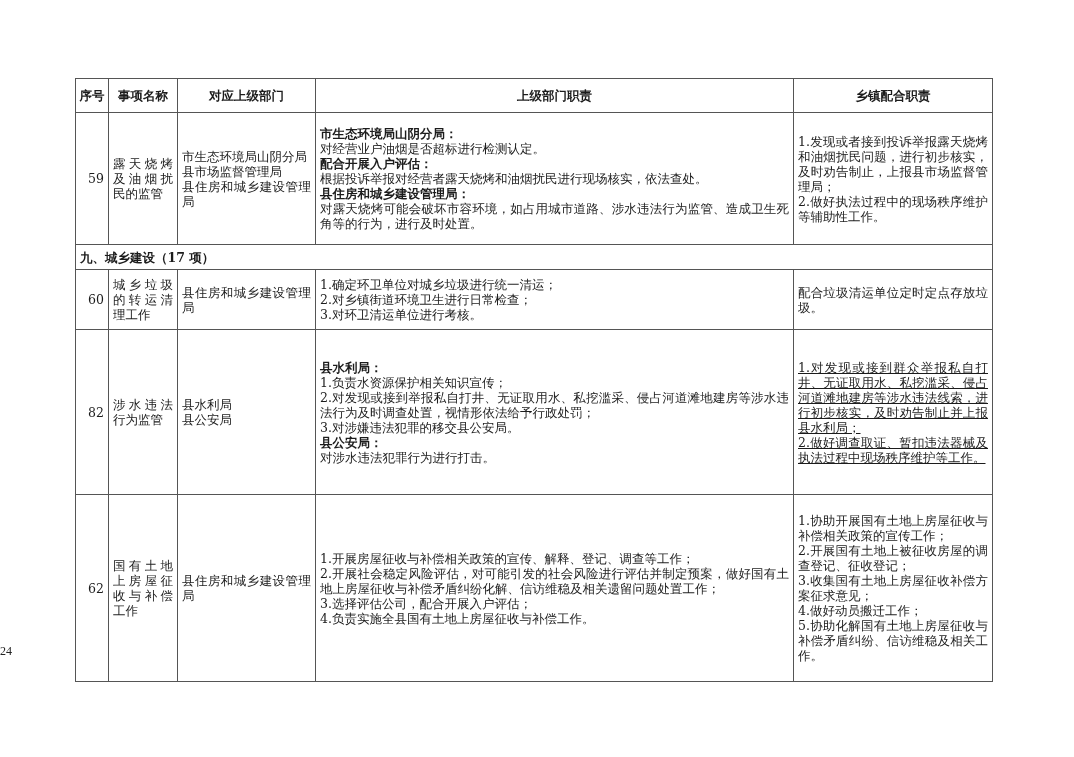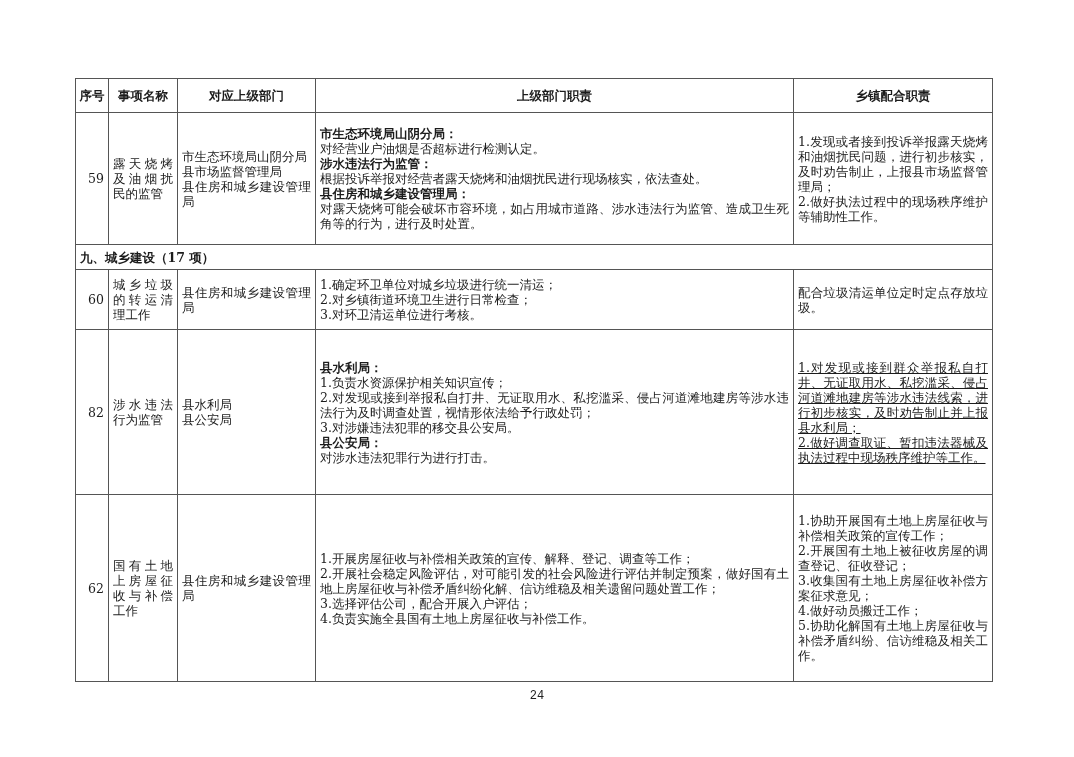--- a/index.html
+++ b/index.html
@@ -61,24 +61,23 @@
     line-height: 20px;
     white-space: normal;
     word-break: keep-all;
   }
   .dept-line { font-weight: bold; }
   .tight { line-height: 13.5px; }
   .loose { line-height: 18px; text-decoration: underline; }
   .pageno {
     position: absolute;
     left: 0;
-    top: 689px;
+    top: 644px;
     width: 1074px;
-    text-align: center;
-    font-family: Liberation Mono, monospace;
+    font-family: Liberation Serif, serif;
     font-size: 12px;
     color: #222;
   }
 </style>
 </head>
 <body>
 
 <div class="page">
 
   <table class="doc-table">
@@ -101,21 +100,21 @@
 
     <tr class="tr-59">
       <td class="c1">59</td>
       <td class="c2">露天烧烤及油烟扰民的监管</td>
       <td class="c3 pre">市生态环境局山阴分局
 县市场监督管理局
 县住房和城乡建设管理局</td>
       <td class="c4">
         <div class="dept-line">市生态环境局山阴分局：</div>
         <div class="pre">对经营业户油烟是否超标进行检测认定。</div>
-        <div class="dept-line">涉水违法行为监管：</div>
+        <div class="dept-line">配合开展入户评估：</div>
         <div class="pre">根据投诉举报对经营者露天烧烤和油烟扰民进行现场核实，依法查处。</div>
         <div class="dept-line">县住房和城乡建设管理局：</div>
         <div class="pre">对露天烧烤可能会破坏市容环境，如占用城市道路、涉水违法行为监管、造成卫生死角等的行为，进行及时处置。</div>
       </td>
       <td class="c5 pre">1.发现或者接到投诉举报露天烧烤和油烟扰民问题，进行初步核实，及时劝告制止，上报县市场监督管理局；
 2.做好执法过程中的现场秩序维护等辅助性工作。</td>
     </tr>
 
     <tr class="tr-sec">
       <td class="section-cell" colspan="5">九、城乡建设（17 项）</td>

